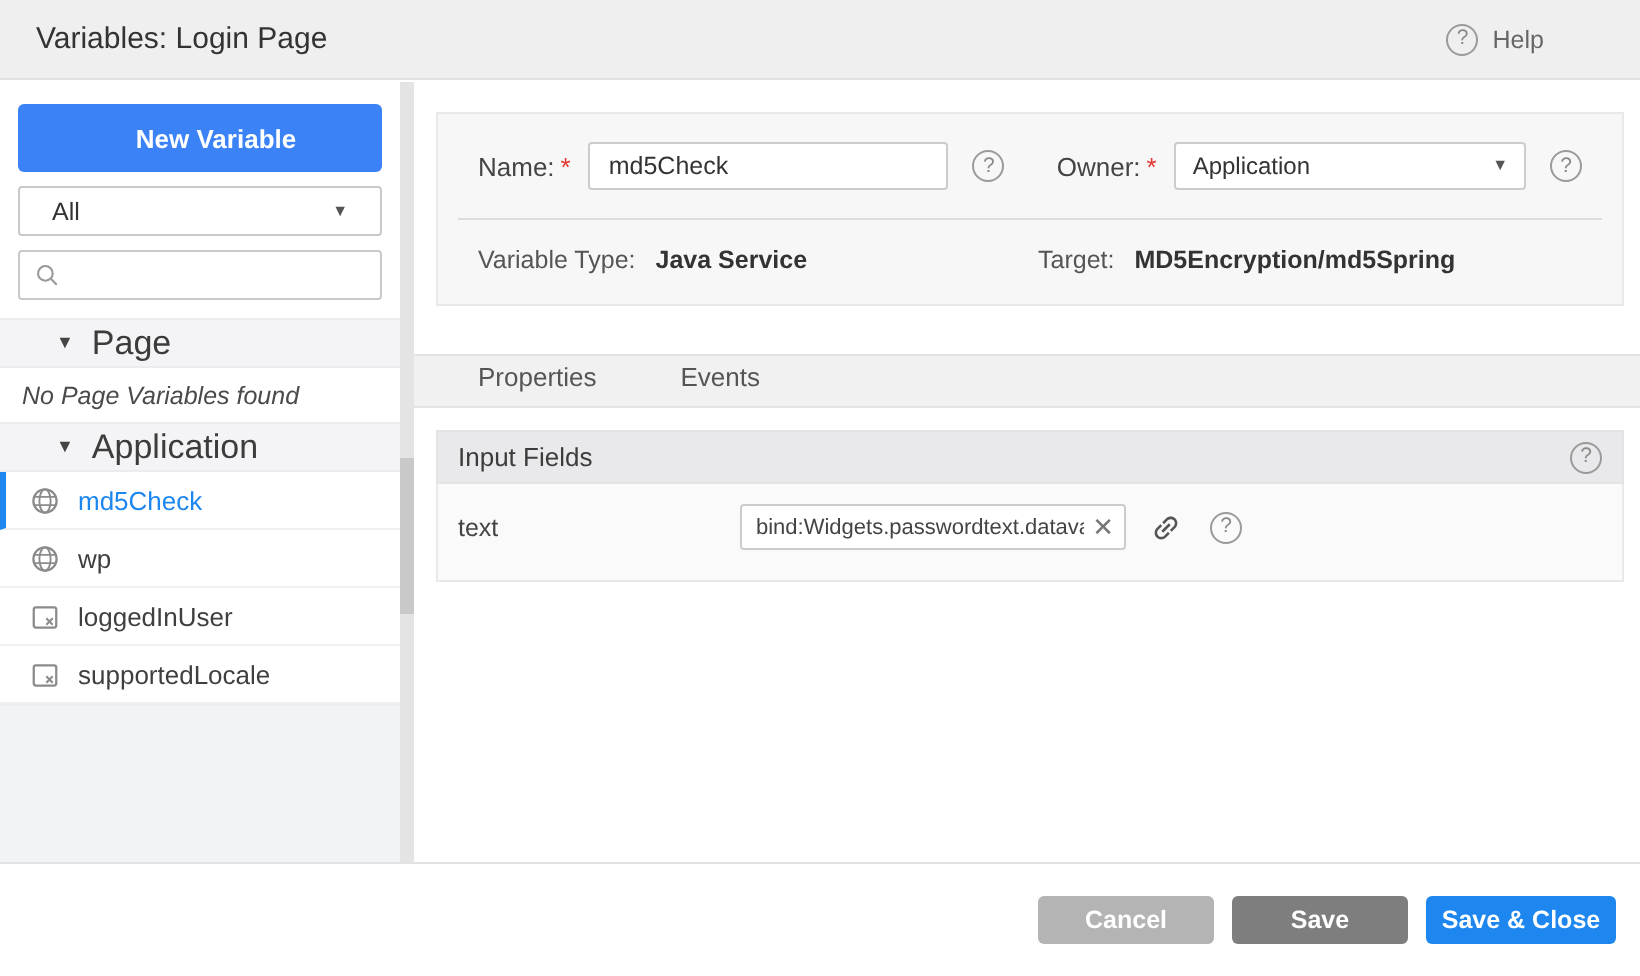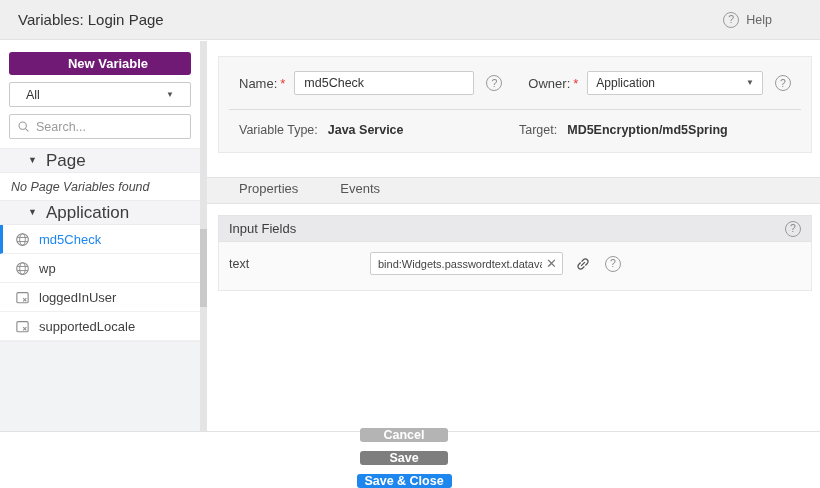--- a/index.html
+++ b/index.html
@@ -16,21 +16,21 @@
   .help-wrap { display:flex; align-items:center; gap:7px; cursor:pointer; }
   .help-label { font-size:12.5px; color:#666; }
 
   .qmark { display:inline-flex; align-items:center; justify-content:center;
            width:16px; height:16px; border:1px solid #9a9a9a; border-radius:50%;
            color:#8a8a8a; font-size:10.5px; line-height:1; flex:0 0 auto; background:transparent; }
 
   
   .sidebar { position:absolute; left:0; top:41px; width:200px; height:390px;
              background:#fff; display:flex; flex-direction:column; }
-  .btn-new { margin:11px 9px 0 9px; height:23px; background:#701a75; color:#fff;
+  .btn-new { margin:11px 9px 0 9px; height:34px; background:#3b82f6; color:#fff;
              border:none; border-radius:3px; font-size:13px; font-weight:bold;
              font-family:inherit; cursor:pointer;padding-left:16px; }
   .filter-select { margin:7px 9px 0 9px; height:25px; border:1px solid #c9c9c9; border-radius:2px;
                    background:#fff; display:flex; align-items:center; justify-content:space-between;
                    padding:0 16px; font-size:12.5px; color:#333; cursor:pointer; }
   .caret { font-size:8px; color:#555; line-height:1; }
   .search-box { margin:7px 9px 0 9px; height:25px; border:1px solid #c9c9c9; border-radius:2px;
                 background:#fff; display:flex; align-items:center; gap:6px; padding:0 7px; }
   .search-box input { border:none; outline:none; flex:1; font-size:12.5px; color:#333;
                       font-family:inherit; background:transparent; min-width:0; }
@@ -96,21 +96,21 @@
   .bind-input { width:193px; height:23px; background:#fff; border:1px solid #ccc; border-radius:2px;
                 display:flex; align-items:center; padding:0 5px 0 7px; cursor:text; }
   .bind-value { flex:1; font-size:11px; color:#444; white-space:nowrap; overflow:hidden; }
   .clear-x { font-size:13px; color:#777; margin-left:4px; cursor:pointer; line-height:1; }
   .link-btn { margin-left:12px; display:inline-flex; cursor:pointer; }
   .field-row .qmark { margin-left:14px; }
 
   
   .footer { position:absolute; left:0; right:0; bottom:0; height:57px; background:#fff;
             border-top:1px solid #e2e2e2; display:flex; align-items:center;
-            justify-content:flex-end; gap:9px; padding-right:12px;flex-direction:column; }
+            justify-content:flex-end; gap:9px; padding-right:12px; }
   .btn { height:24px; border:none; border-radius:3px; color:#fff; font-size:12.5px;
          font-weight:bold; font-family:inherit; cursor:pointer; }
   .btn-cancel { width:88px; background:#b4b4b4; }
   .btn-save { width:88px; background:#7e7e7e; }
   .btn-saveclose { width:95px; background:#1d87ef; }
 
   .icon-svg { display:block; flex:0 0 auto; }
 </style>
 </head>
 <body>
@@ -131,21 +131,20 @@
     <div class="filter-select">
       <span>All</span>
       <span class="caret">▼</span>
     </div>
 
     <div class="search-box">
       <svg class="icon-svg" viewBox="0 0 16 16" width="13" height="13">
           <circle cx="7" cy="7" r="4.5" fill="none" stroke="#999" stroke-width="1.3"></circle>
           <path d="M10.5 10.5L14 14" stroke="#999" stroke-width="1.3"></path>
         </svg>
-      <input type="text" placeholder="Search..." style="">
     </div>
 
     <div class="tree">
       <div class="group-header">
         <span class="tree-caret">▼</span>
         <span class="group-label">Page</span>
       </div>
       <div class="empty-msg">No Page Variables found</div>
 
       <div class="group-header">

